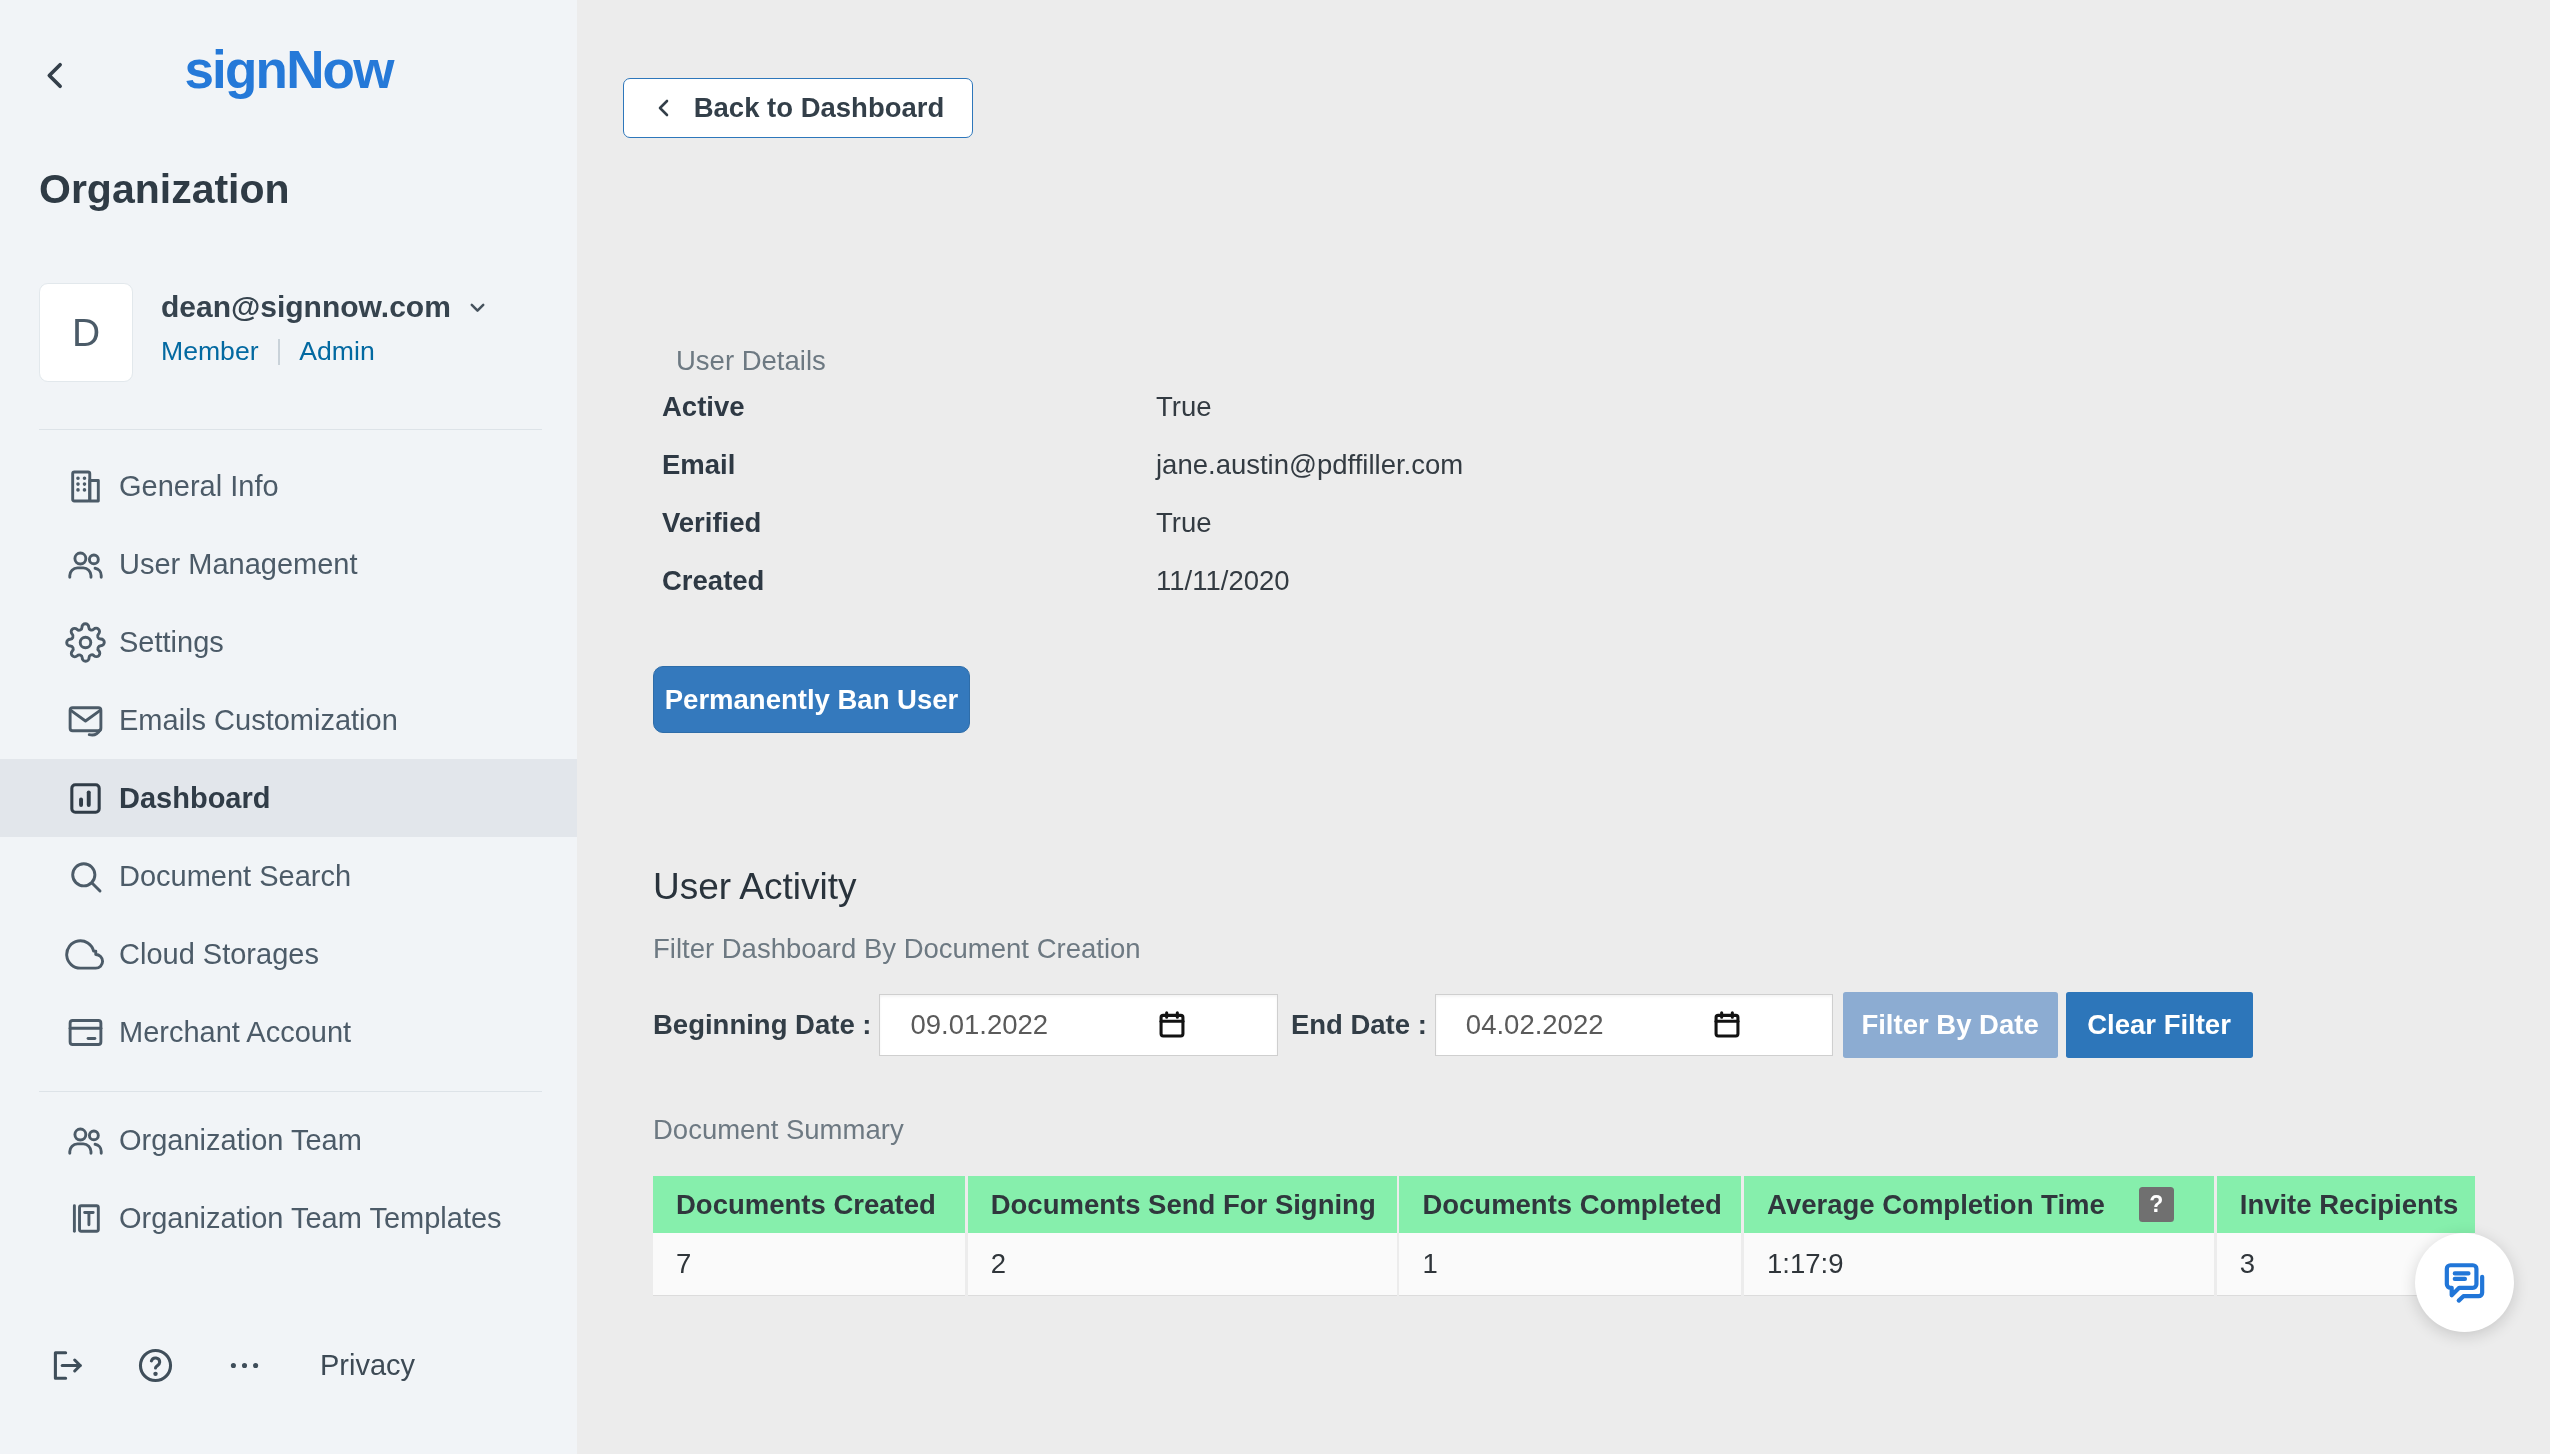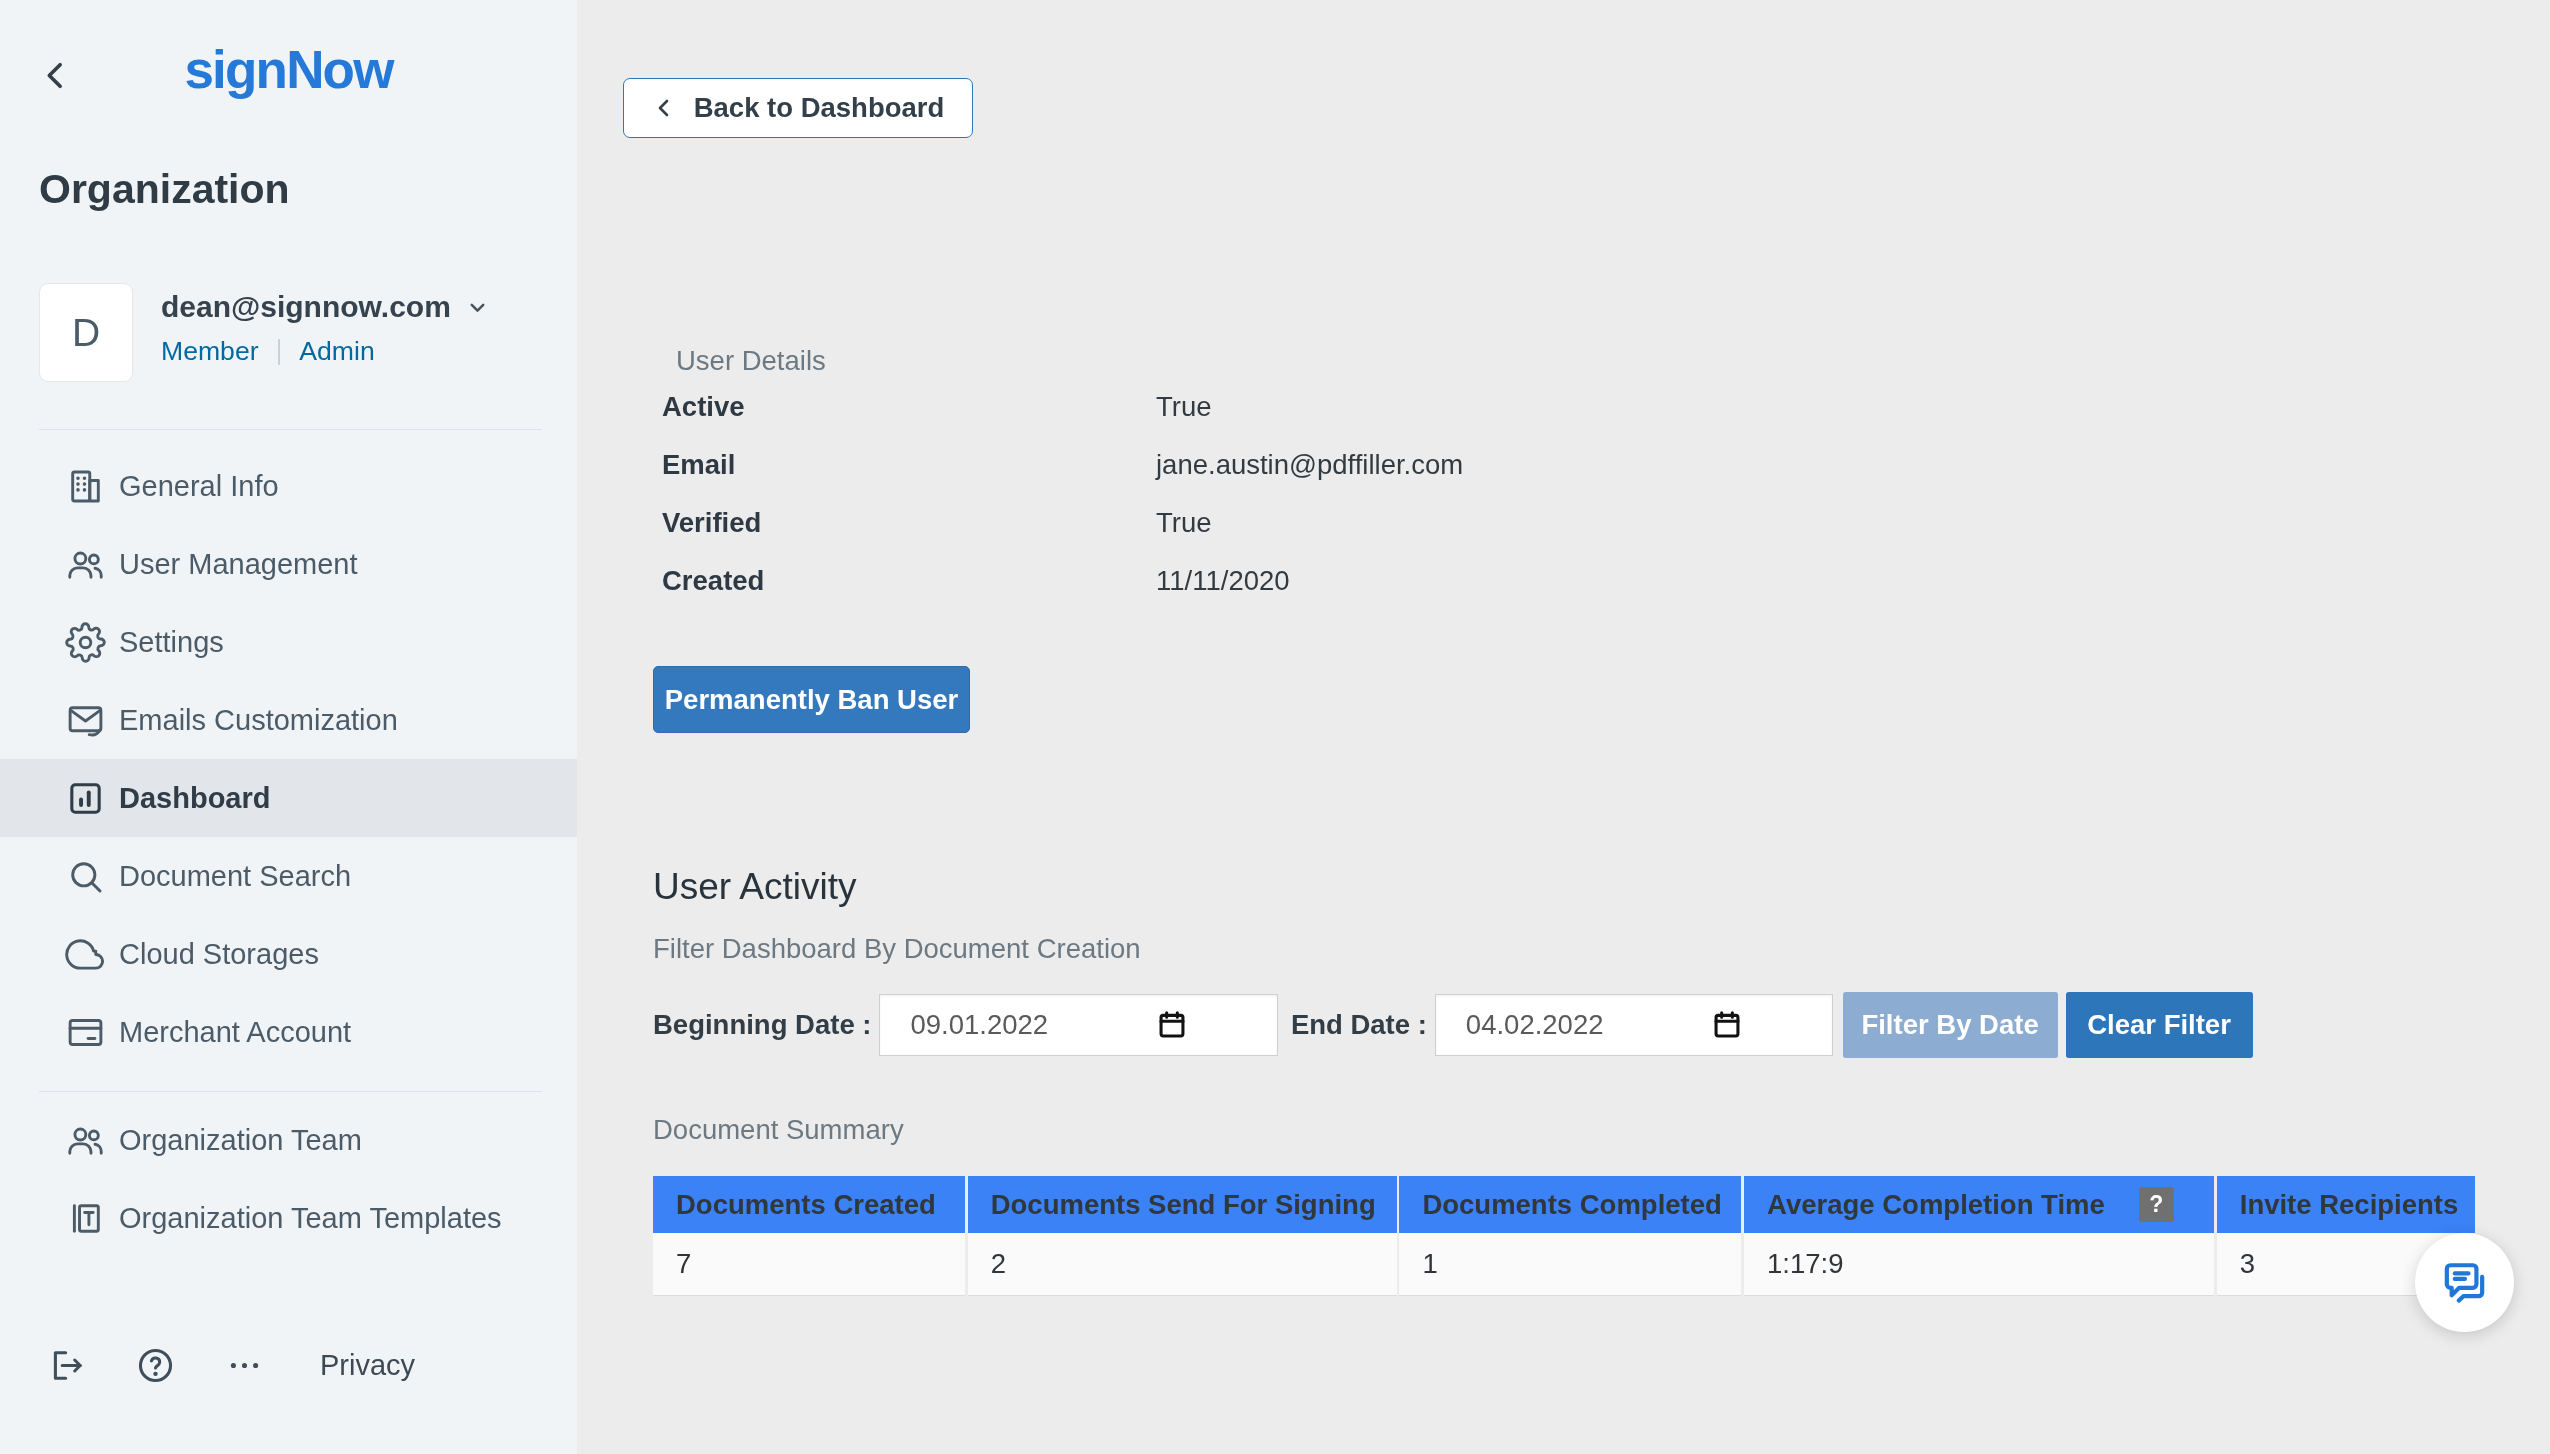--- a/index.html
+++ b/index.html
@@ -55,41 +55,41 @@
   .section-label{position:absolute;font-size:27.5px;color:#6d7982;}
   .lbl-user-details{left:83px;top:345px;margin-left:16px;}
   .lbl-filter{left:76px;top:933px;}
   .lbl-doc-summary{left:76px;top:1114px;}
 
   .details{position:absolute;left:85px;top:378px;}
   .detail-row{display:flex;align-items:center;height:58px;}
   .detail-label{width:494px;font-size:27.5px;font-weight:700;color:#2e3944;}
   .detail-value{font-size:27.5px;color:#333b42;}
 
-  .ban-btn{position:absolute;left:76px;top:666px;width:317px;height:67px;background:#3479bd;border:0.9px solid #2e6da9;border-radius:5px;
+  .ban-btn{position:absolute;left:76px;top:666px;width:317px;height:67px;background:#3479bd;border:0.9px solid #2e6da9;border-radius:10px;
            display:flex;align-items:center;justify-content:center;color:#ffffff;font-family:inherit;font-size:27.5px;font-weight:700;cursor:pointer;}
 
   .user-activity-h{position:absolute;left:76px;top:866px;margin:0;font-size:37px;font-weight:400;color:#29333c;}
 
   .filter-row{position:absolute;left:76px;top:992px;display:flex;align-items:center;}
   .fl-label{font-size:27.5px;font-weight:700;color:#323d46;white-space:nowrap;}
   .fl-label.end{margin-left:12.4px;}
   .date-field{width:399px;height:62px;box-sizing:border-box;margin-left:8px;background:#ffffff;border:1.8px solid #cfcfcf;
               display:flex;align-items:center;justify-content:space-between;padding:0 89px 0 30px;cursor:pointer;
               box-shadow:inset 0 1.8px 2.7px rgba(0,0,0,0.05);}
   .date-field .date-value{font-size:27.5px;color:#5a5a5a;}
   .date-field svg{width:32px;height:32px;color:#121212;}
   .btn{height:66px;border:none;border-radius:2.7px;display:flex;align-items:center;justify-content:center;
        color:#ffffff;font-family:inherit;font-size:27.5px;font-weight:700;cursor:pointer;}
   .btn-filter{width:215px;margin-left:9.7px;background:#8cacd2;}
   .btn-clear{width:187px;margin-left:8px;background:#2d76ba;}
 
   .summary-table{position:absolute;left:76px;top:1176px;display:grid;
                  grid-template-columns:312px 429px 342px 470px 258px;column-gap:2.7px;}
-  .th{height:57px;background:#3b82f6;display:flex;align-items:center;padding-left:23px;
+  .th{height:57px;background:#86efac;display:flex;align-items:center;padding-left:23px;
       font-size:27.5px;font-weight:700;color:#30373d;white-space:nowrap;}
   .td{height:62px;background:#fafafa;border-bottom:1.8px solid #dcdcdc;display:flex;align-items:center;
       padding-left:23px;font-size:27.5px;color:#2f353a;}
   .help-badge{width:35px;height:35px;margin-left:34px;background:#707070;border-radius:3.5px;
               display:flex;align-items:center;justify-content:center;color:#ffffff;font-size:23px;font-weight:700;cursor:pointer;}
 
   .chat-fab{position:absolute;left:2415px;top:1233px;width:99px;height:99px;border-radius:50%;
             background:#ffffff;border:none;box-shadow:0 3.5px 16px rgba(0,0,0,0.16);cursor:pointer;
             display:flex;align-items:center;justify-content:center;}
   .chat-fab svg{width:53px;height:53px;color:#2176d8;}

